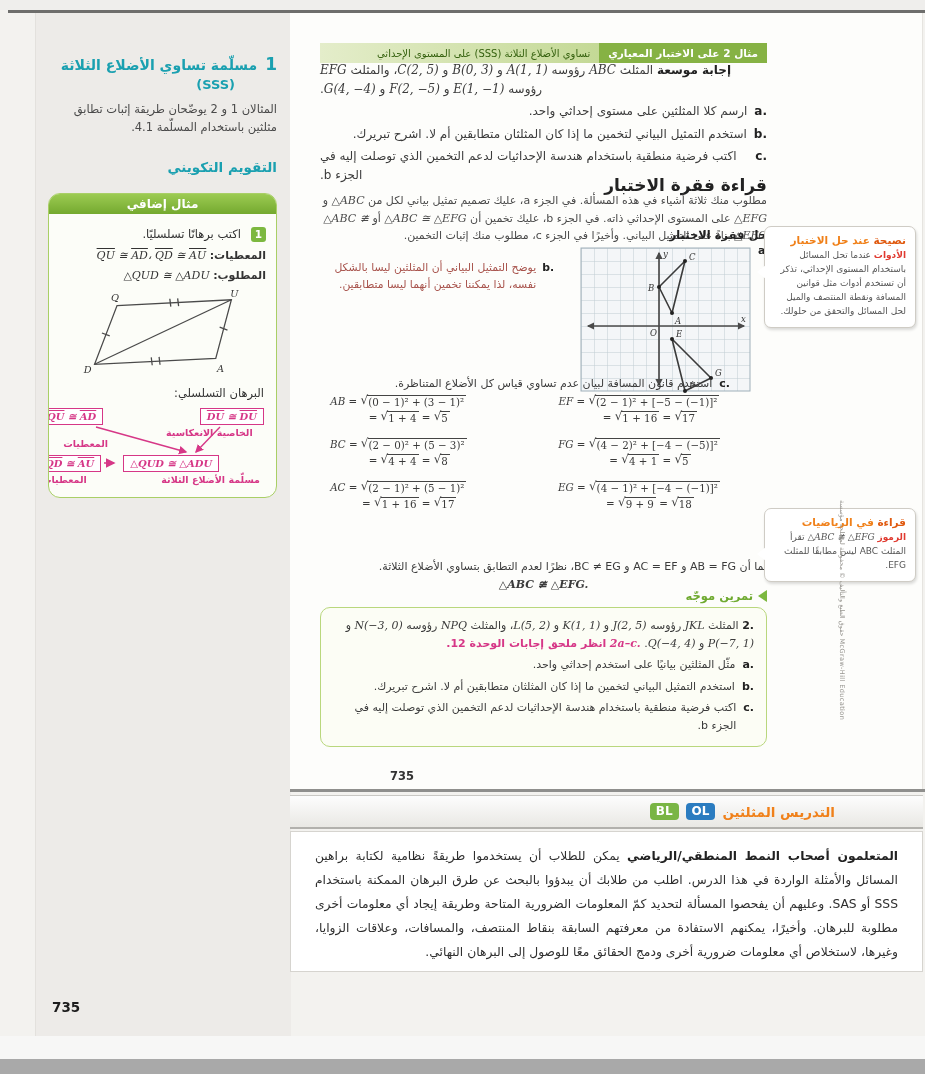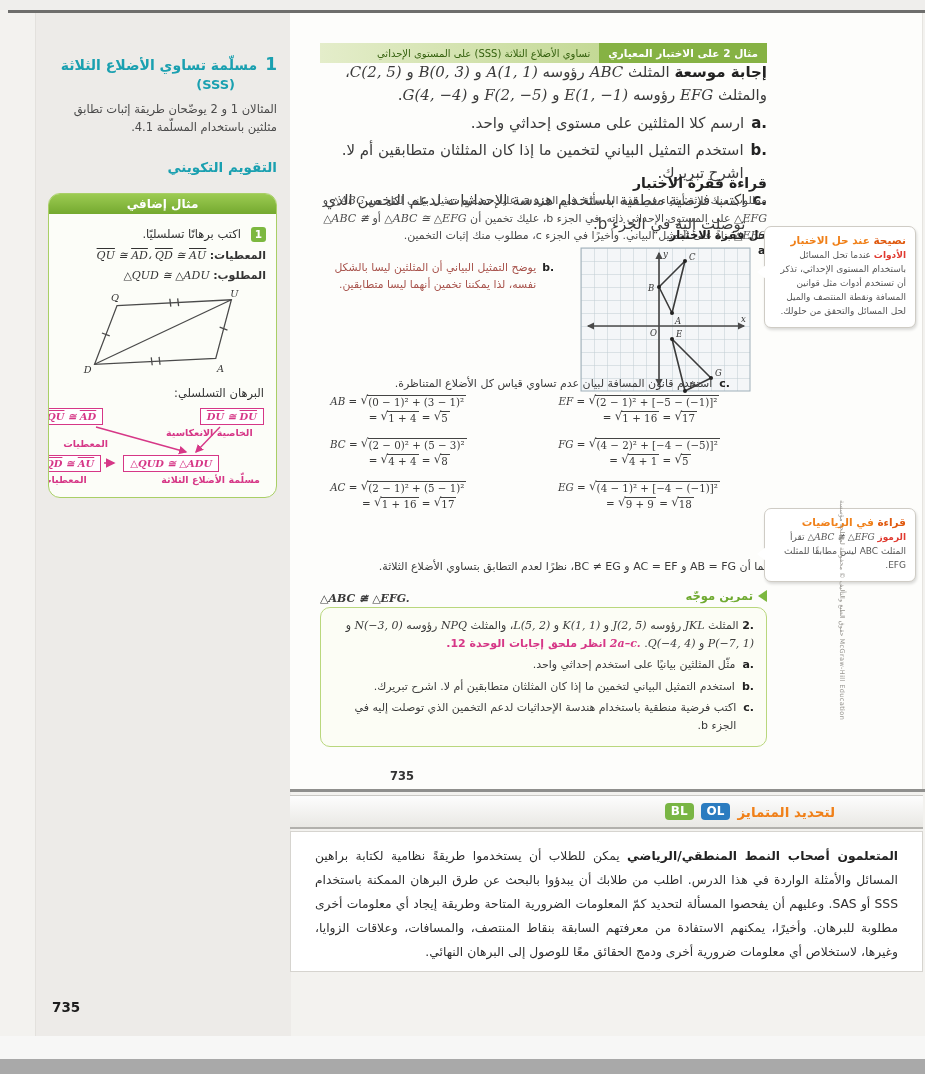--- a/index.html
+++ b/index.html
@@ -52,25 +52,25 @@
   .fcap2{color:#d63787;font-weight:bold;font-size:9.5px;position:static;}
 
   
   .page{left:290px;top:13px;width:632px;height:776px;background:#fdfdfb;border-right:1px solid #e6e4e0;}
   .page-bottom-line{left:290px;top:789px;width:635px;height:3px;background:#8f8f8d;}
   .exam-bar{left:30px;top:30px;width:447px;height:20px;display:flex;direction:rtl;}
   .exam-tag{background:#86b244;color:#fff;font-weight:bold;font-size:10.5px;display:flex;align-items:center;
             padding:0 9px;white-space:nowrap;}
   .exam-rest{flex:1;background:linear-gradient(to left,#c4d996,#e4edca);color:#35610f;font-size:10px;
              display:flex;align-items:center;padding:0 9px;white-space:nowrap;}
-  .pflow{left:30px;top:48px;width:447px;direction:rtl;text-align:right;font-size:15px;line-height:1.55;}
+  .pflow{left:30px;top:48px;width:447px;direction:rtl;text-align:left;font-size:12px;line-height:1.55;}
   .lead{font-weight:bold;color:#222;}
   .item{display:flex;direction:rtl;gap:7px;margin-top:4px;}
   .ltr-letter{direction:ltr;unicode-bidi:isolate;font-weight:bold;color:#222;flex:none;}
-  .rheading{left:30px;top:162px;width:447px;direction:rtl;text-align:right;font-weight:bold;font-size:14px;color:#222;}
+  .rheading{left:30px;top:162px;width:447px;direction:rtl;text-align:right;font-weight:bold;font-size:17px;color:#222;}
   .rpara{left:30px;top:179px;width:447px;direction:rtl;text-align:right;font-size:11px;line-height:1.6;color:#4a4a4a;}
   .sheading{left:30px;top:215px;width:447px;direction:rtl;text-align:right;font-weight:bold;font-size:11.5px;color:#222;}
   .sol-a{left:468px;top:231px;font-weight:bold;font-size:11px;color:#222;}
   .graph{left:288px;top:232px;width:176px;height:150px;}
   .grid-line{stroke:#c0cbd2;stroke-width:1;}
   .tri{fill:none;stroke:#3b3b3b;stroke-width:1.6;stroke-linejoin:round;}
   .axis{stroke:#4a4a4a;stroke-width:1.2;}
   .gtxt{font-family:"DejaVu Serif", serif;font-style:italic;font-size:8.5px;fill:#333;}
   .sol-b{left:36px;top:246px;width:228px;display:flex;direction:rtl;gap:6px;font-size:10.8px;line-height:1.6;}
   .sol-b .ans{color:#a8534c;}
@@ -79,21 +79,21 @@
   .fcol-r{left:268px;top:382px;}
   .formula{direction:ltr;font-size:10.3px;color:#3a3a3a;margin-bottom:12px;font-family:"DejaVu Serif", serif;text-align:center;}
   .f-line{white-space:nowrap;line-height:1.35;}
   .f-line2{padding-left:22px;margin-top:2px;}
   .f-var{font-style:italic;}
   .rad{display:inline-flex;align-items:flex-start;}
   .rad-sign{line-height:1;font-size:12px;transform:translateY(-1px);}
   .rad-body{border-top:1px solid #444;padding:0 2px 0 1px;margin-left:-1px;line-height:1.3;}
   .concl{left:30px;top:545px;width:447px;direction:rtl;text-align:right;font-size:11px;line-height:1.55;}
   .concl2{direction:ltr;unicode-bidi:isolate;font-family:"DejaVu Serif", serif;font-style:italic;font-weight:bold;
-          text-align:left;margin-top:15px;}
+          text-align:center;margin-top:1px;}
   .gp-head{left:30px;top:576px;width:447px;direction:rtl;display:flex;align-items:center;gap:5px;
            color:#6faa30;font-weight:bold;font-size:11.5px;}
   .gp-arrow{width:9px;height:12px;flex:none;}
   .gp-box{left:30px;top:594px;width:447px;border:1.5px solid #b9d77d;border-radius:10px;background:#fcfdf5;
           padding:9px 12px 11px;direction:rtl;text-align:right;font-size:11px;line-height:1.6;box-sizing:border-box;}
   .pink{color:#d63787;font-weight:bold;}
   .pg-num{left:100px;top:756px;font-weight:bold;font-size:11.5px;color:#333;}
 
   
   .callout{background:#fff;border:1px solid #cfccc5;border-radius:7px;box-shadow:1px 2px 3px rgba(0,0,0,.14);
@@ -426,21 +426,21 @@
   <div class="co-body">
     <span class="co-lead">الرموز</span>
     <span class="m co-math">△ABC ≇ △EFG</span>
     <span>تقرأ المثلث ABC ليس مطابقًا للمثلث EFG.</span>
   </div>
 </div>
 
 <div class="abs copyright">حقوق الطبع والتأليف © محفوظة لمصلحة مؤسسة McGraw-Hill Education</div>
 
 <div class="abs diff-bar">
-  <span class="diff-title">لتحديد المتمايز</span>
+  <span class="diff-title">التدريس المثلثين</span>
   <span class="badge badge-ol">OL</span>
   <span class="badge badge-bl">BL</span>
 </div>
 
 <div class="abs diff-box">
   <span class="lead">المتعلمون أصحاب النمط المنطقي/الرياضي</span>
   <span>يمكن للطلاب أن يستخدموا طريقةً نظامية لكتابة براهين المسائل والأمثلة الواردة في هذا الدرس. اطلب من طلابك أن يبدؤوا بالبحث عن طرق البرهان الممكنة باستخدام SSS أو SAS. وعليهم أن يفحصوا المسألة لتحديد كمّ المعلومات الضرورية المتاحة وطريقة إيجاد أي معلومات أخرى مطلوبة للبرهان. وأخيرًا، يمكنهم الاستفادة من معرفتهم السابقة بنقاط المنتصف، والمسافات، وعلاقات الزوايا، وغيرها، لاستخلاص أي معلومات ضرورية أخرى ودمج الحقائق معًا للوصول إلى البرهان النهائي.</span>
 </div>
 
 <div class="abs footer-num">735</div>

